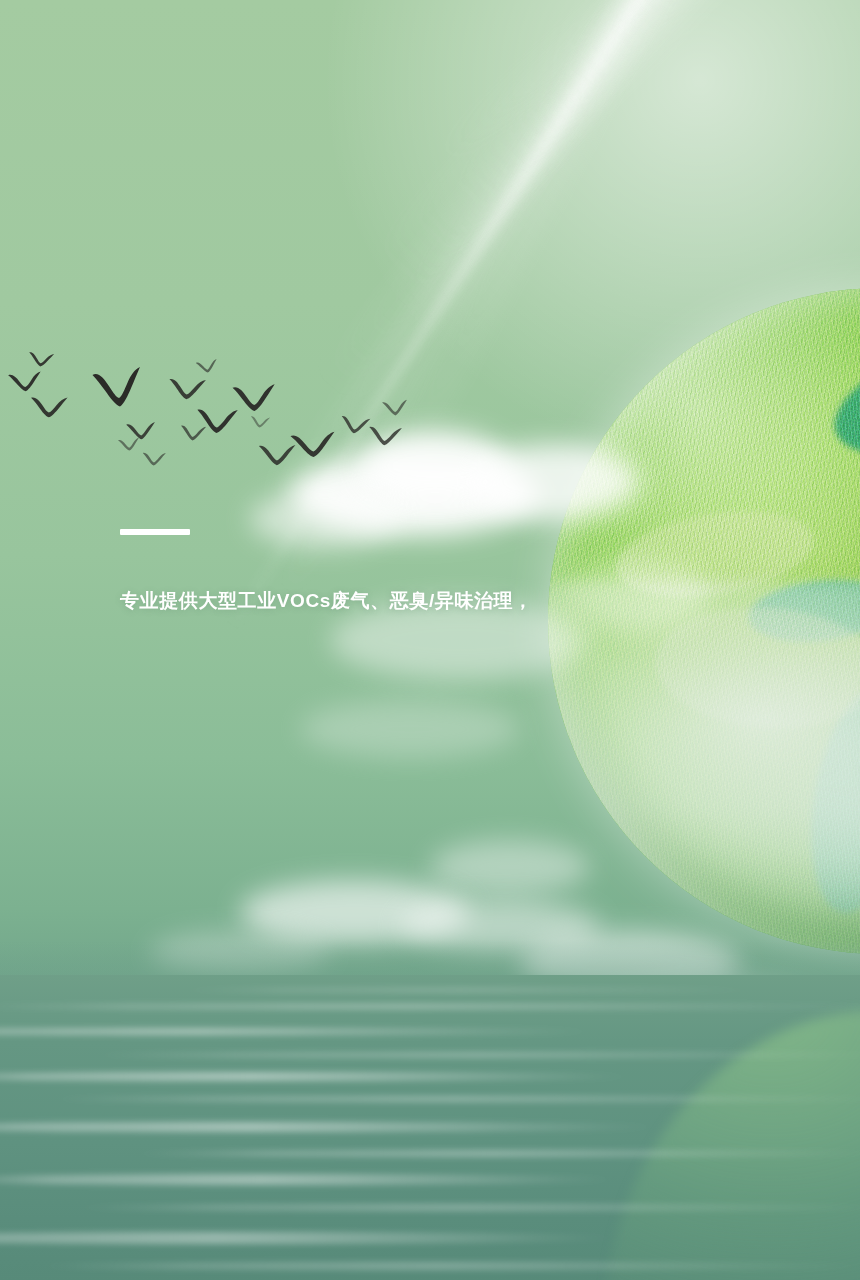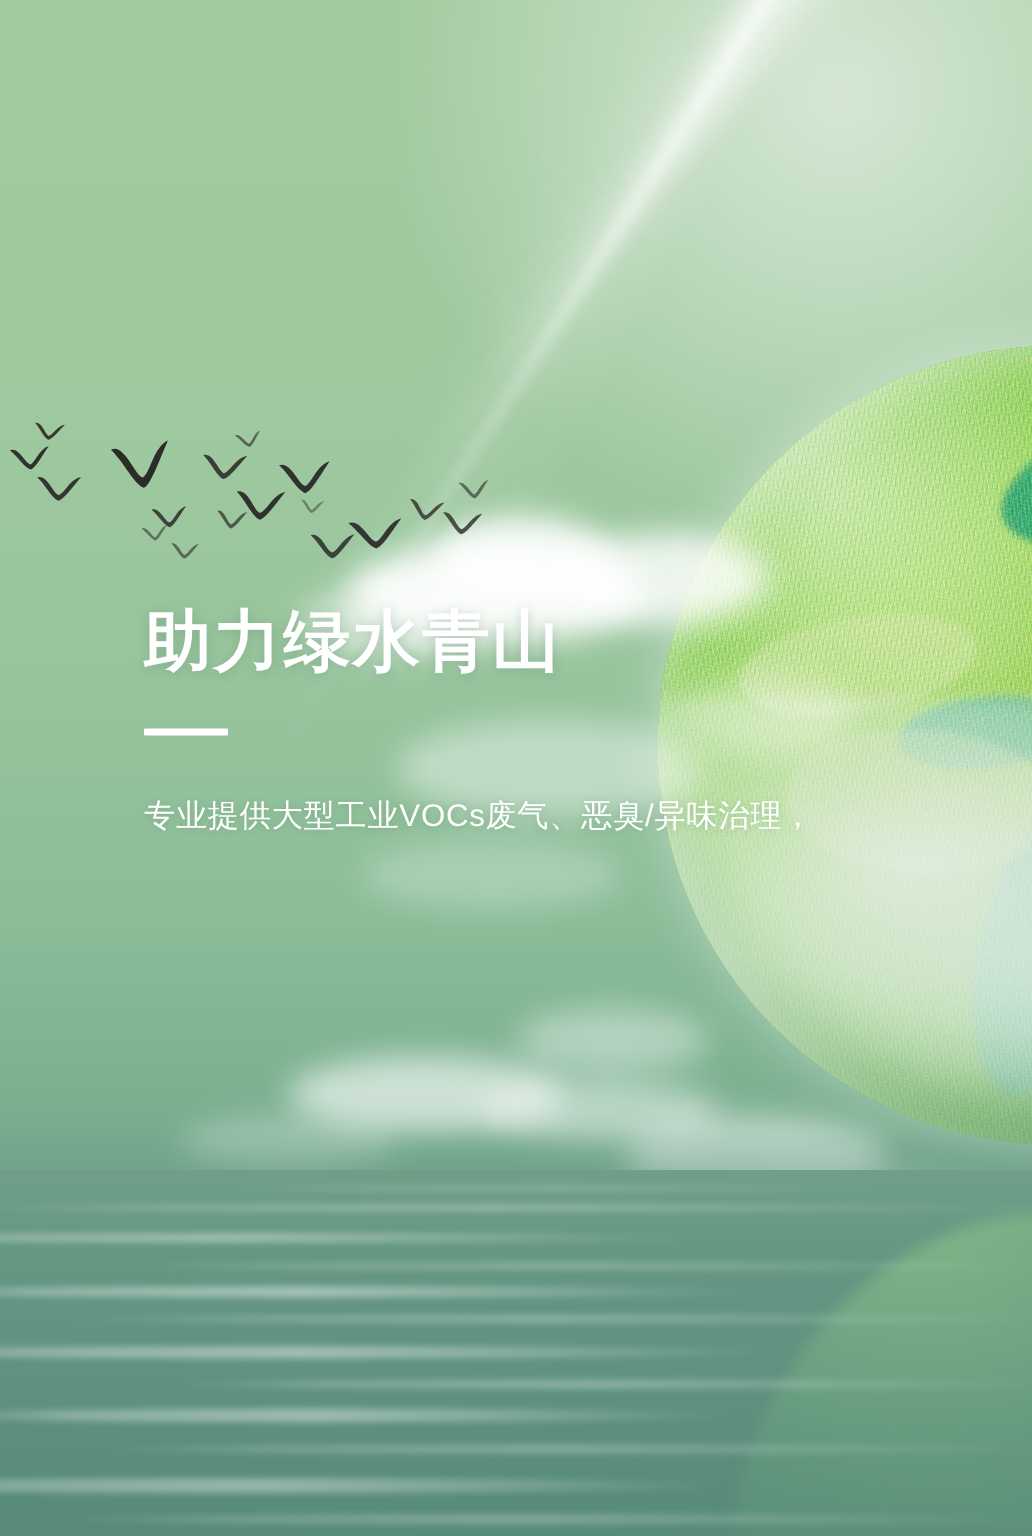--- a/index.html
+++ b/index.html
@@ -166,23 +166,23 @@
     white-space:nowrap;
   }
   .divider {
     width:70px; height:6px; background:#ffffff;
     margin-top:34px;
     border-radius:1px;
   }
   .subtitle {
     margin-top:46px;
     color:#ffffff;
-    font-size:26px;
+    font-size:19px;
     line-height:40px;
-    font-weight:400;
+    font-weight:700;
     letter-spacing:.6px;
     text-shadow:0 1px 6px rgba(80,120,95,.28);
     white-space:nowrap;
   }
 </style>
 </head>
 <body>
 
 <div id="banner">
 
@@ -336,18 +336,17 @@
     <div class="wave w5"></div>
     <div class="wave w6"></div>
     <div class="wave w7"></div>
     <div class="wave w8"></div>
     <div class="wave w9"></div>
     <div class="wave w10"></div>
     <div class="wave w11"></div>
   </div>
 
   <div class="content">
-    <div class="headline">助力绿水青山</div>
     <div class="divider"></div>
     <div class="subtitle">专业提供大型工业VOCs废气、恶臭/异味治理，</div>
   </div>
 
 </div>
 
 </body></html>

